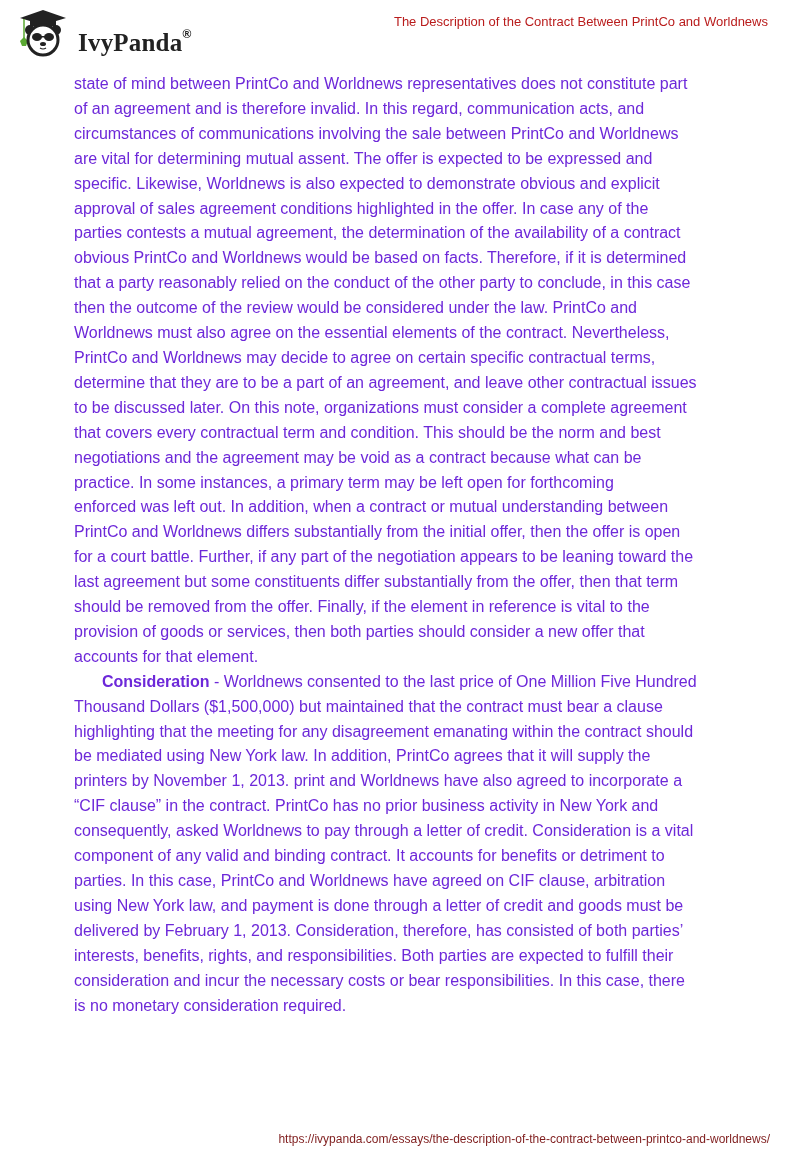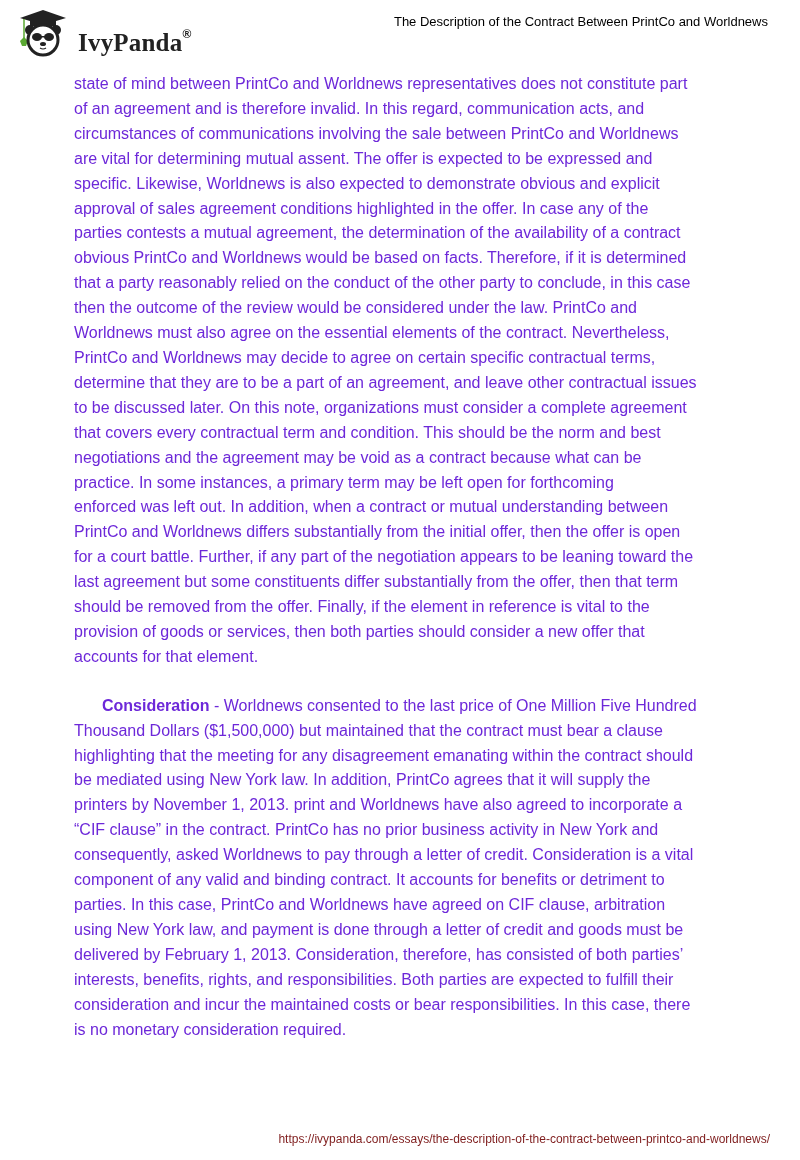--- a/index.html
+++ b/index.html
@@ -2,24 +2,24 @@
 <html><head>
 <meta charset="utf-8">
 <style>
   html, body { margin: 0; padding: 0; background: #ffffff; }
   body { width: 800px; height: 1160px; position: relative; overflow: hidden; font-family: "Liberation Sans", sans-serif; }
   .header { position: absolute; left: 0; top: 0; width: 800px; height: 62px; }
   .logo { position: absolute; left: 14px; top: 8px; display: flex; align-items: center; }
   .logo-mark { width: 58px; height: 50px; position: relative; }
   .logo-text { font-family: "Liberation Serif", serif; font-weight: bold; font-size: 25px; color: #222; margin-left: 6px; margin-top: 20px; letter-spacing: 0.2px; }
   .logo-text sup { font-size: 12px; vertical-align: top; position: relative; top: -2px; font-family: "Liberation Sans", sans-serif; }
-  .doc-title { position: absolute; right: 32px; top: 14px; font-size: 13px; color: #000000; }
+  .doc-title { position: absolute; right: 32px; top: 14px; font-size: 13px; color: #b91c1c; }
   .content { position: absolute; left: 74px; top: 72px; width: 660px; color: #6d28d9; font-size: 16px; line-height: 24.9px; }
   .para { margin: 0; text-align: left; }
-  .para2 { margin-top: 24px; text-indent: 28px; }
+  .para2 { margin-top: 0; text-indent: 28px; }
   .para2 b { font-weight: bold; }
   .line { display: block; white-space: nowrap; }
   .footer-url { position: absolute; right: 30px; top: 1132px; font-size: 12px; color: #7f1d1d; }
 </style>
 </head>
 <body>
 
 <div class="header">
   <div class="logo">
     <div class="logo-mark">
@@ -82,18 +82,18 @@
     <span class="line" style="text-indent:0">highlighting that the meeting for any disagreement emanating within the contract should</span>
     <span class="line" style="text-indent:0">be mediated using New York law. In addition, PrintCo agrees that it will supply the</span>
     <span class="line" style="text-indent:0">printers by November 1, 2013. print and Worldnews have also agreed to incorporate a</span>
     <span class="line" style="text-indent:0">“CIF clause” in the contract. PrintCo has no prior business activity in New York and</span>
     <span class="line" style="text-indent:0">consequently, asked Worldnews to pay through a letter of credit. Consideration is a vital</span>
     <span class="line" style="text-indent:0">component of any valid and binding contract. It accounts for benefits or detriment to</span>
     <span class="line" style="text-indent:0">parties. In this case, PrintCo and Worldnews have agreed on CIF clause, arbitration</span>
     <span class="line" style="text-indent:0">using New York law, and payment is done through a letter of credit and goods must be</span>
     <span class="line" style="text-indent:0">delivered by February 1, 2013. Consideration, therefore, has consisted of both parties’</span>
     <span class="line" style="text-indent:0">interests, benefits, rights, and responsibilities. Both parties are expected to fulfill their</span>
-    <span class="line" style="text-indent:0">consideration and incur the maintained costs or bear responsibilities. In this case, there</span>
+    <span class="line" style="text-indent:0">consideration and incur the necessary costs or bear responsibilities. In this case, there</span>
     <span class="line" style="text-indent:0">is no monetary consideration required.</span>
   </p>
 </div>
 
 <div class="footer-url">https://ivypanda.com/essays/the-description-of-the-contract-between-printco-and-worldnews/</div>
 
 </body></html>

